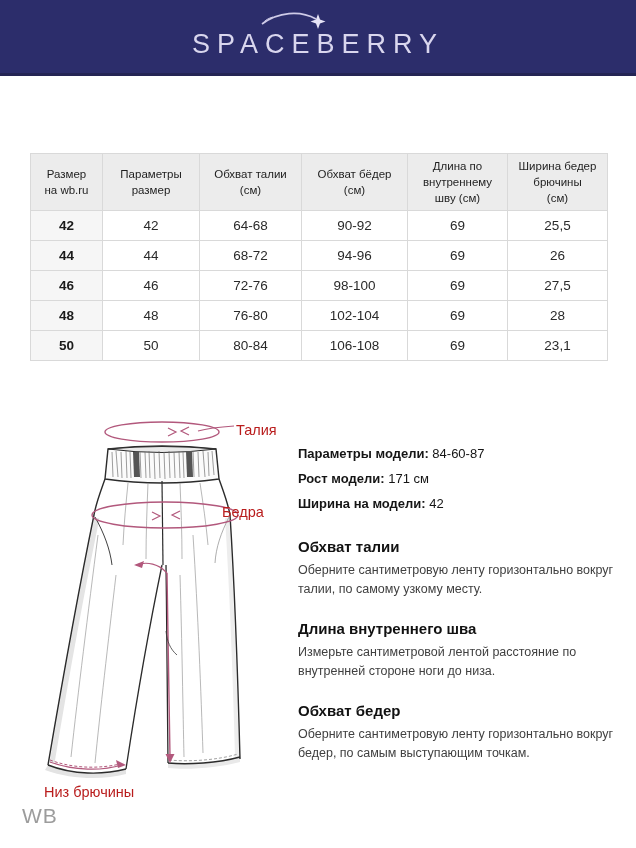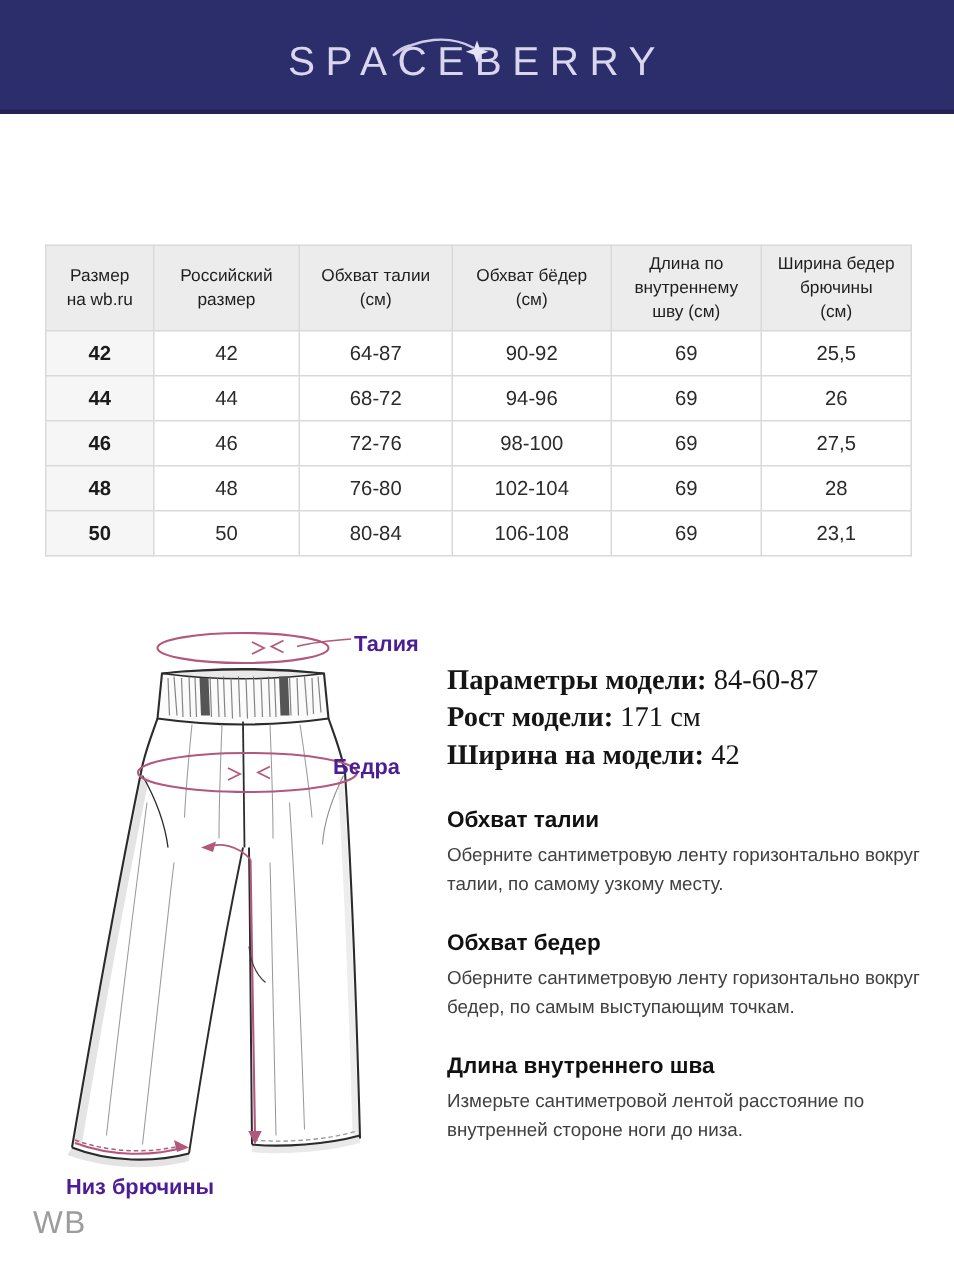--- a/index.html
+++ b/index.html
@@ -7,61 +7,61 @@
     width:636px;height:848px;position:relative;overflow:hidden;
     background:#ffffff;
     font-family:"Liberation Sans","DejaVu Sans",sans-serif;
     -webkit-font-smoothing:antialiased;
   }
   
   .brand-band{
     position:absolute;left:0;top:0;width:636px;height:73px;
     background:#2c2d6b;border-bottom:3px solid #242454;
   }
-  .logo-wrap{position:absolute;left:0;top:16px;width:100%;height:73px;
-    display:flex;justify-content:center;}
+  .logo-wrap{position:absolute;left:0;top:3px;width:100%;height:73px;
+    display:flex;align-items:center;justify-content:center;}
   .logo-text{
     color:#d9d6ee;font-size:27px;font-weight:400;letter-spacing:7px;
     padding-top:10px;
   }
   .comet{position:absolute;left:258px;top:5px;width:72px;height:26px;}
   
   .size-table{
     position:absolute;left:30px;top:153px;width:577px;
-    border-collapse:collapse;table-layout:fixed;margin-top:10px;
+    border-collapse:collapse;table-layout:fixed;
   }
   .size-table col.c0{width:72px}.size-table col.c1{width:97px}
   .size-table col.c2{width:102px}.size-table col.c3{width:106px}
   .size-table col.c4{width:100px}.size-table col.c5{width:100px}
   .size-table th,.size-table td{
     border:1px solid #d9d9d9;text-align:center;vertical-align:middle;
     padding:2px 4px;
   }
   .size-table th{
     background:#ececec;font-size:11.5px;font-weight:500;color:#1e1e1e;
     line-height:1.4;height:52px;white-space:pre-line;
   }
   .size-table td{
     font-size:13.5px;color:#2a2a2a;height:25px;background:#ffffff;
   }
   .size-table td.rowhead{background:#f6f6f6;font-weight:700;color:#1b1b1b;}
   
   .diagram{position:absolute;left:28px;top:413px;width:262px;height:402px;}
   .diagram svg{position:absolute;left:0;top:0;}
   .diag-label{
-    position:absolute;font-size:14.5px;font-weight:700;color:#4c1d95;
+    position:absolute;font-size:14.5px;font-weight:400;color:#b91c1c;
     white-space:pre-line;line-height:1.45;
   }
   .lbl-waist{left:208px;top:7px;}
   .lbl-hips{left:194px;top:89px;}
   .lbl-inseam{left:148px;top:222px;}
   .lbl-hem{left:16px;top:369px;}
   
   .details{position:absolute;left:298px;top:441px;width:320px;}
-  .model-line{font-size:19px;line-height:25px;color:#151515;font-family:Liberation Serif, serif;}
+  .model-line{font-size:13px;line-height:25px;color:#151515;}
   .model-line .lab{font-weight:700;}
   .model-line .val{font-weight:400;}
   .section{margin-top:22px;}
   .section:first-of-type{margin-top:30px;}
   .section h3{margin:0;font-size:15px;font-weight:700;color:#111111;}
   .section p{margin:6px 0 0 0;font-size:12.5px;line-height:18.5px;color:#404040;}
   
   .wb-mark{
     position:absolute;left:22px;top:804px;
     font-size:21px;font-weight:400;color:#9c9c9c;letter-spacing:1px;
@@ -87,39 +87,39 @@
       <col class="c1">
       <col class="c2">
       <col class="c3">
       <col class="c4">
       <col class="c5">
   </colgroup>
   <thead>
     <tr>
       <th>Размер
 на wb.ru</th>
-      <th>Российский
+      <th>Параметры
 размер</th>
       <th>Обхват талии
 (см)</th>
       <th>Обхват бёдер
 (см)</th>
       <th>Длина по
 внутреннему
 шву (см)</th>
       <th>Ширина бедер
 брючины
 (см)</th>
     </tr>
   </thead>
   <tbody>
     <tr>
       <td class="rowhead">42</td>
       <td>42</td>
-      <td>64-87</td>
+      <td>64-68</td>
       <td>90-92</td>
       <td>69</td>
       <td>25,5</td>
     </tr>
     <tr>
       <td class="rowhead">44</td>
       <td>44</td>
       <td>68-72</td>
       <td>94-96</td>
       <td>69</td>
@@ -225,22 +225,22 @@
   <div class="model-line">
     <span class="lab">Ширина на модели:</span>
     <span class="val">42</span>
   </div>
 
   <div class="section">
     <h3>Обхват талии</h3>
     <p>Оберните сантиметровую ленту горизонтально вокруг талии, по самому узкому месту.</p>
   </div>
   <div class="section">
+    <h3>Длина внутреннего шва</h3>
+    <p>Измерьте сантиметровой лентой расстояние по внутренней стороне ноги до низа.</p>
+  </div>
+  <div class="section">
     <h3>Обхват бедер</h3>
     <p>Оберните сантиметровую ленту горизонтально вокруг бедер, по самым выступающим точкам.</p>
   </div>
-  <div class="section">
-    <h3>Длина внутреннего шва</h3>
-    <p>Измерьте сантиметровой лентой расстояние по внутренней стороне ноги до низа.</p>
-  </div>
 </div>
 
 <div class="wb-mark">WB</div>
 
 </body></html>

